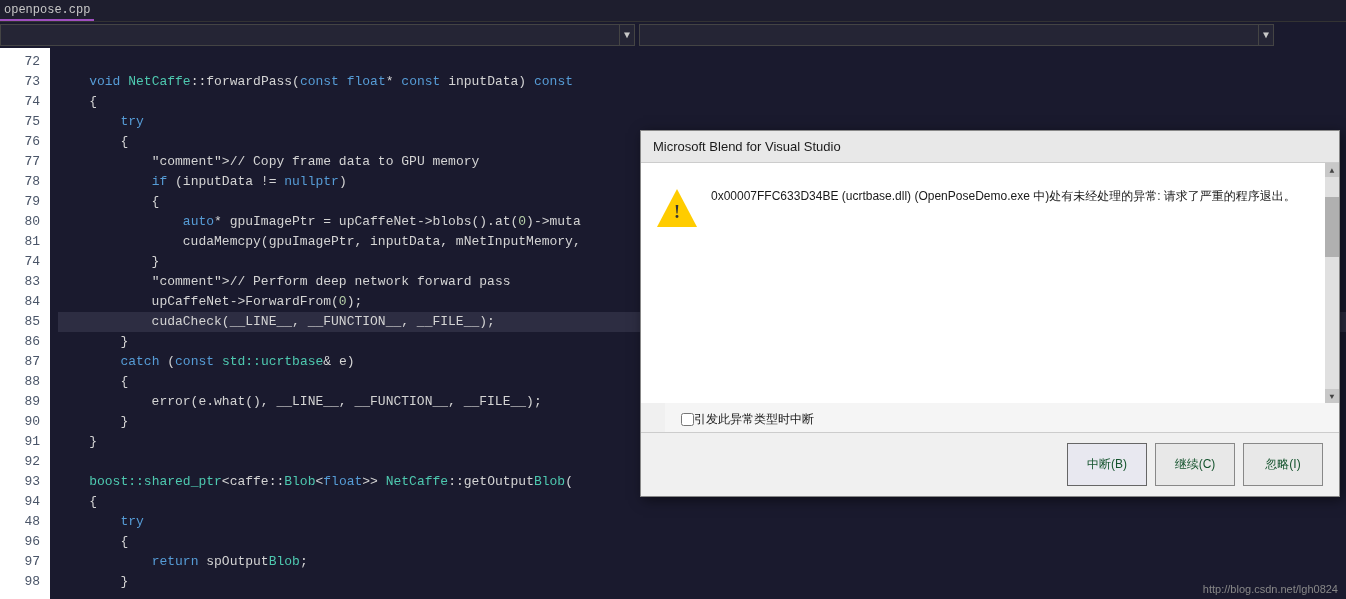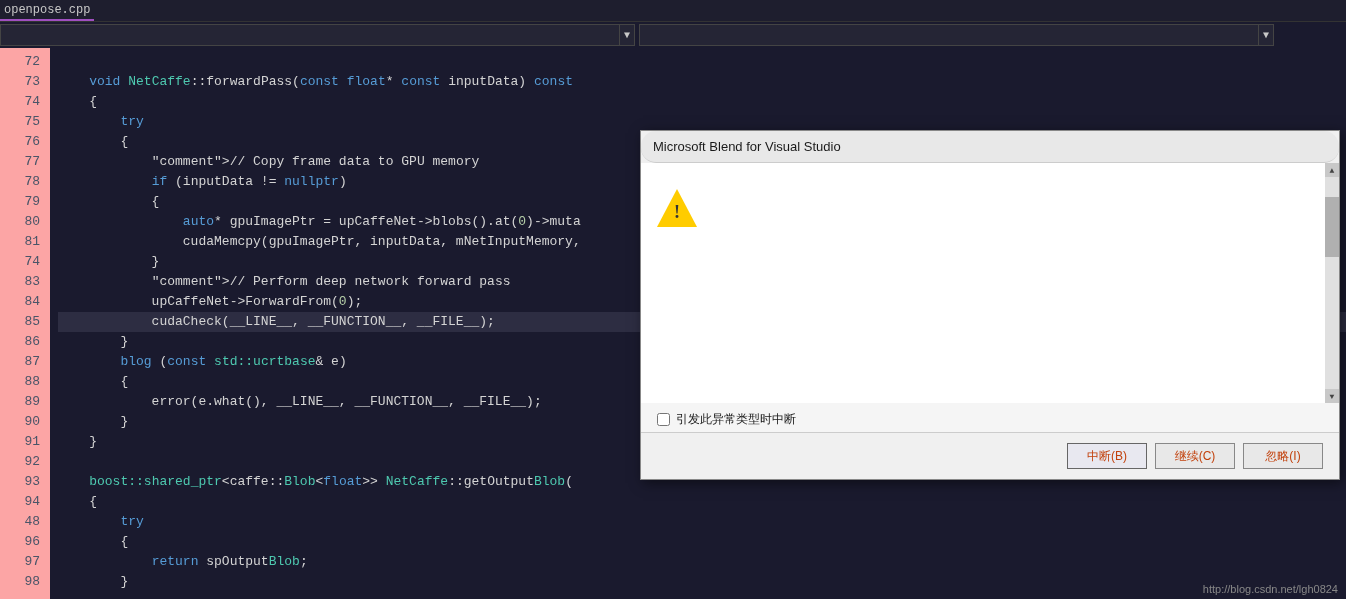--- a/index.html
+++ b/index.html
@@ -67,21 +67,21 @@
       height: calc(599px - 48px);
       background: #1a1a2e;
       display: flex;
       overflow: hidden;
       position: relative;
     }
 
     
     .line-numbers {
       width: 50px;
-      background: #fca5a5;
+      background: #ffffff;
       padding-top: 4px;
       color: #4a5568;
       font-size: 13px;
       line-height: 20px;
       text-align: right;
       padding-right: 10px;
       user-select: none;
       flex-shrink: 0;
     }
     .line-numbers .ln {
@@ -133,21 +133,20 @@
       pointer-events: all;
     }
     .dialog-title-bar {
       background: #e8e8e8;
       padding: 8px 12px;
       font-family: 'Segoe UI', Arial, sans-serif;
       font-size: 13px;
       color: #1a1a1a;
       border-bottom: 1px solid #ccc;
       font-weight: 400;
-      border-radius: 15px;
     }
     .dialog-body {
       padding: 16px 16px 10px 16px;
       background: #ffffff;
       min-height: 240px;
       position: relative;
     }
     .dialog-message-area {
       display: flex;
       gap: 14px;
@@ -205,21 +204,22 @@
     }
 
     .dialog-checkbox-row {
       padding: 8px 16px 4px 16px;
       background: #f5f5f5;
       font-family: 'Segoe UI', Arial, sans-serif;
       font-size: 12px;
       color: #1a1a1a;
       display: flex;
       align-items: center;
-      gap: 6px;
+      gap: 0;
+      margin-left: 24px;
     }
     .dialog-link-row {
       padding: 2px 16px 10px 34px;
       background: #f5f5f5;
     }
     .dialog-link {
       font-family: 'Segoe UI', Arial, sans-serif;
       font-size: 12px;
       color: #0066cc;
       text-decoration: underline;
@@ -228,27 +228,27 @@
     .dialog-buttons {
       padding: 10px 16px;
       background: #f0f0f0;
       border-top: 1px solid #ccc;
       display: flex;
       justify-content: flex-end;
       gap: 8px;
     }
     .dialog-btn {
       min-width: 80px;
-      height: 26px;
+      height: 43px;
       padding: 0 12px;
       background: #e8e8e8;
       border: 1px solid #888;
       font-family: 'Segoe UI', Arial, sans-serif;
       font-size: 12px;
-      color: #c2410c;
+      color: #14532d;
       cursor: pointer;
     }
     .dialog-btn.primary {
       background: #e8e8f0;
       border: 1px solid #666;
     }
 
     
     .watermark {
       position: absolute;
@@ -331,21 +331,21 @@
       <span class="code-line">            <span class="&lt;span">"comment"</span>&gt;// Copy frame data to GPU memory</span>
       <span class="code-line">            <span class="kw">if</span> (inputData != <span class="kw">nullptr</span>)</span>
       <span class="code-line">            {</span>
       <span class="code-line">                <span class="kw">auto</span>* gpuImagePtr = upCaffeNet-&gt;blobs().at(<span class="num">0</span>)-&gt;muta</span>
       <span class="code-line">                cudaMemcpy(gpuImagePtr, inputData, mNetInputMemory,</span>
       <span class="code-line">            }</span>
       <span class="code-line">            <span class="&lt;span">"comment"</span>&gt;// Perform deep network forward pass</span>
       <span class="code-line">            upCaffeNet-&gt;ForwardFrom(<span class="num">0</span>);</span>
       <span class="code-line current-line">            cudaCheck(__LINE__, __FUNCTION__, __FILE__);</span>
       <span class="code-line">        }</span>
-      <span class="code-line">        <span class="kw">blog</span> (<span class="kw">const</span> <span class="type">std::ucrtbase</span>&amp; e)</span>
+      <span class="code-line">        <span class="kw">catch</span> (<span class="kw">const</span> <span class="type">std::ucrtbase</span>&amp; e)</span>
       <span class="code-line">        {</span>
       <span class="code-line">            error(e.what(), __LINE__, __FUNCTION__, __FILE__);</span>
       <span class="code-line">        }</span>
       <span class="code-line">    }</span>
       <span class="code-line"></span>
       <span class="code-line">    <span class="type">boost::shared_ptr</span>&lt;caffe::<span class="type">Blob</span>&lt;<span class="kw">float</span>&gt;&gt; <span class="type">NetCaffe</span>::getOutput<span class="type">Blob</span>(</span>
       <span class="code-line">    {</span>
       <span class="code-line">        <span class="kw">try</span></span>
       <span class="code-line">        {</span>
       <span class="code-line">            <span class="kw">return</span> spOutput<span class="type">Blob</span>;</span>
@@ -355,20 +355,21 @@
 
 <div class="dialog-overlay">
   <div class="dialog-box">
     <div class="dialog-title-bar">Microsoft Blend for Visual Studio</div>
     <div class="dialog-body">
       <div class="dialog-message-area">
         <div class="warning-icon">
           <div class="warning-triangle"></div>
           <div class="warning-exclaim">!</div>
         </div>
+        <div class="dialog-error-text">0x00007FFC633D34BE (ucrtbase.dll) (OpenPoseDemo.exe 中)处有未经处理的异常: 请求了严重的程序退出。</div>
         <div class="scrollbar-right">
           <div class="scroll-up-arrow">▲</div>
           <div class="scrollbar-thumb"></div>
           <div style="flex:1;"></div>
           <div class="scroll-down-arrow">▼</div>
         </div>
       </div>
     </div>
     <div class="dialog-checkbox-row">
       <input type="checkbox" id="exc-cb" style="">

